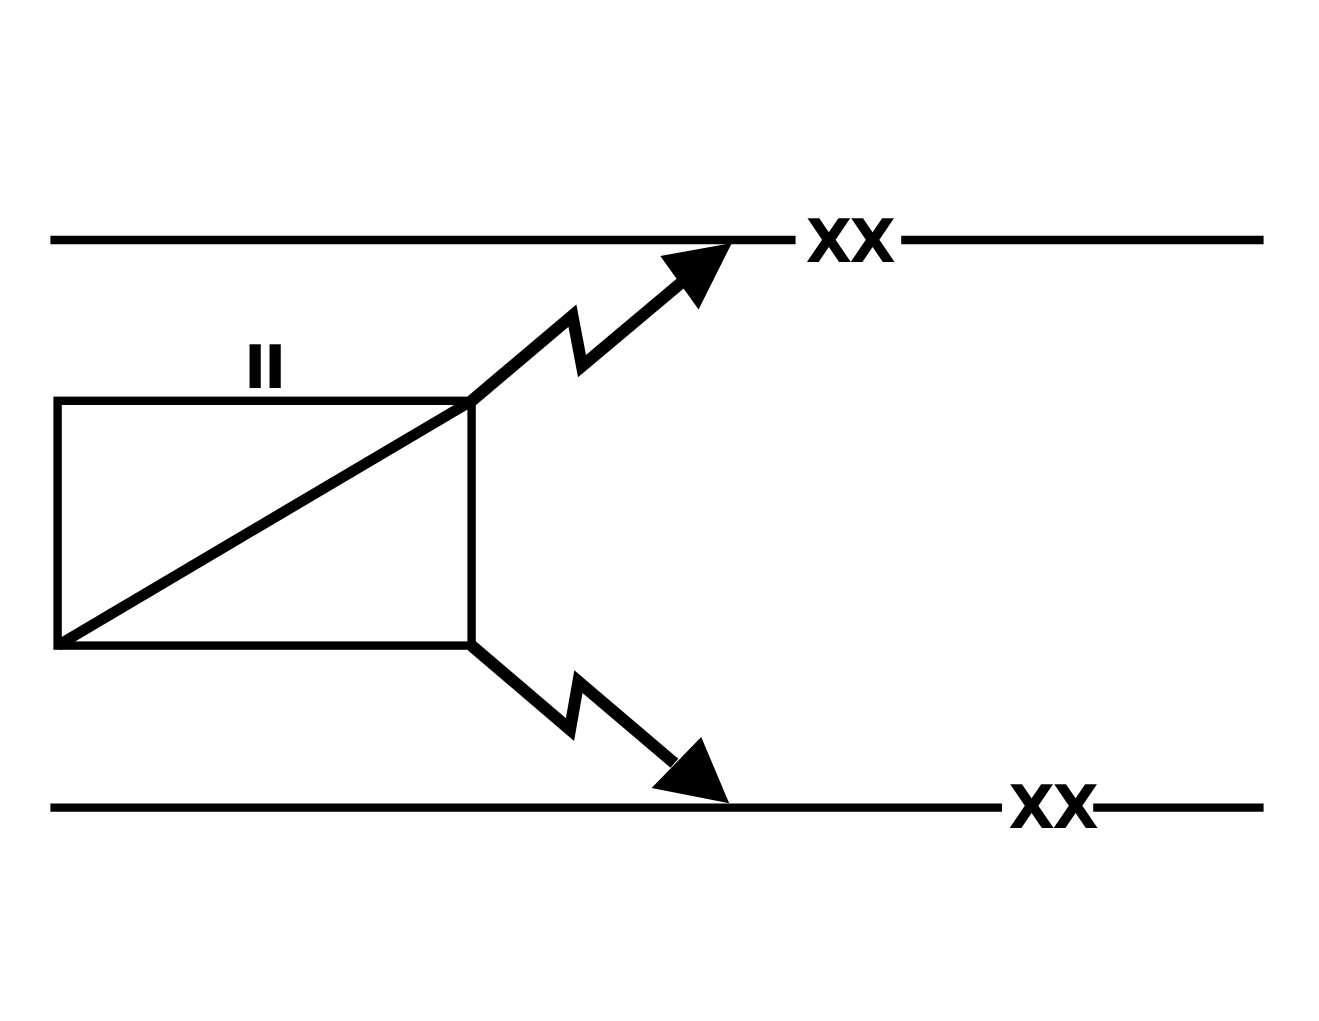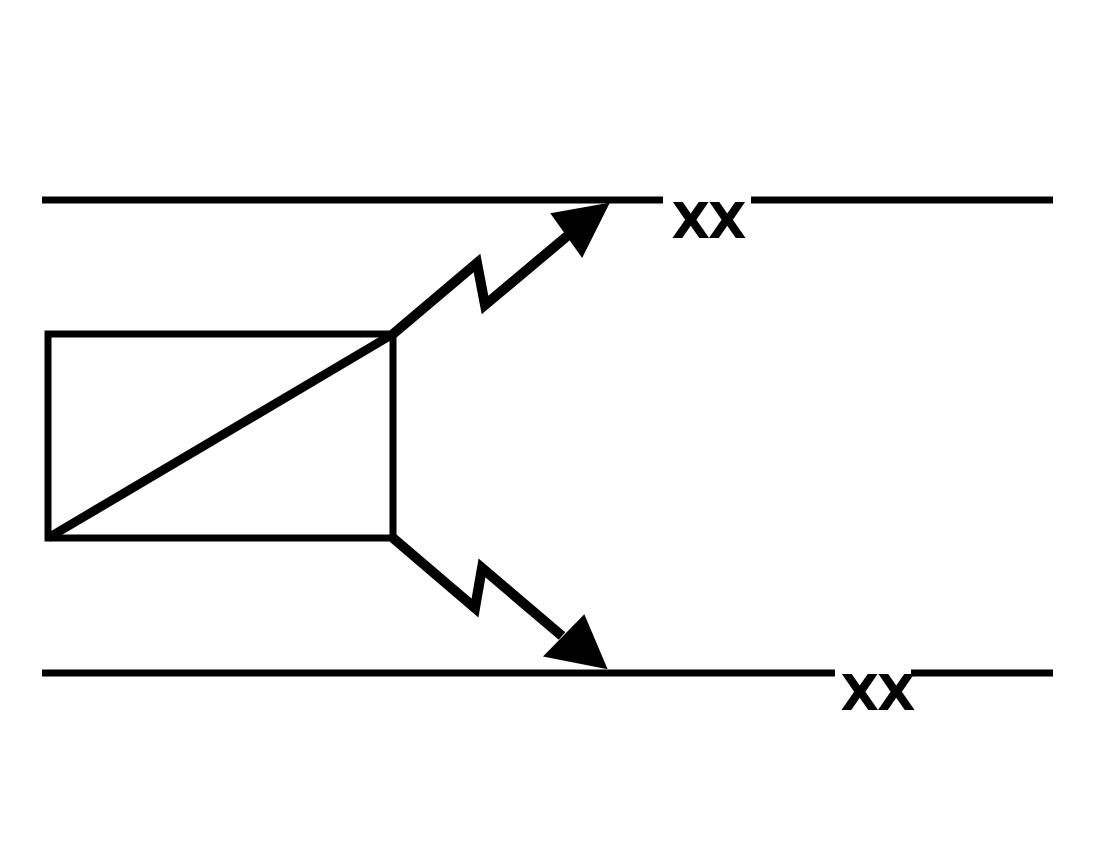--- a/index.html
+++ b/index.html
@@ -31,21 +31,20 @@
     align-items: center;
     justify-content: center;
     font-family: "DejaVu Sans", "Liberation Sans", sans-serif;
     font-weight: bold;
     font-size: 50px;
     letter-spacing: -2px;
     color: var(--ink, #000000);
     background: transparent;
     user-select: none;
     white-space: nowrap;
-    margin-top: 20px;
   }
   #label-box    { left: 150px; top: 274px; }
   #label-top    { left: 638px; top: 169px; }
   #label-bottom { left: 807px; top: 641px; }
 </style>
 </head>
 <body>
 
 <div class="stage">
   <svg id="diagram-svg" viewBox="0 0 1099 851" xmlns="http://www.w3.org/2000/svg">
@@ -54,17 +53,18 @@
       <line x1="42" y1="673" x2="835" y2="673" stroke="#000000" stroke-width="7"></line>
       <line x1="911" y1="673" x2="1053" y2="673" stroke="#000000" stroke-width="7"></line>
       <rect x="48" y="334" width="345" height="204" fill="none" stroke="#000000" stroke-width="7"></rect>
       <line x1="48" y1="538" x2="393" y2="334" stroke="#000000" stroke-width="9"></line>
       <polyline points="393,334 477,263 485,305 572,232" fill="none" stroke="#000000" stroke-width="10" stroke-linejoin="miter" stroke-miterlimit="6"></polyline>
       <polygon points="608,204 552,214 582,256" fill="#000000" stroke="#000000" stroke-width="2" stroke-linejoin="miter"></polygon>
       <polyline points="393,538 475,608 482,568 562,636" fill="none" stroke="#000000" stroke-width="10" stroke-linejoin="miter" stroke-miterlimit="6"></polyline>
       <polygon points="606,668 584,616 545,656" fill="#000000" stroke="#000000" stroke-width="2" stroke-linejoin="miter"></polygon>
     </svg>
 
+  <div class="diagram-label" id="label-box">II</div>
 
   <div class="diagram-label" id="label-top">XX</div>
 
   <div class="diagram-label" id="label-bottom">XX</div>
 </div>
 
 </body></html>

